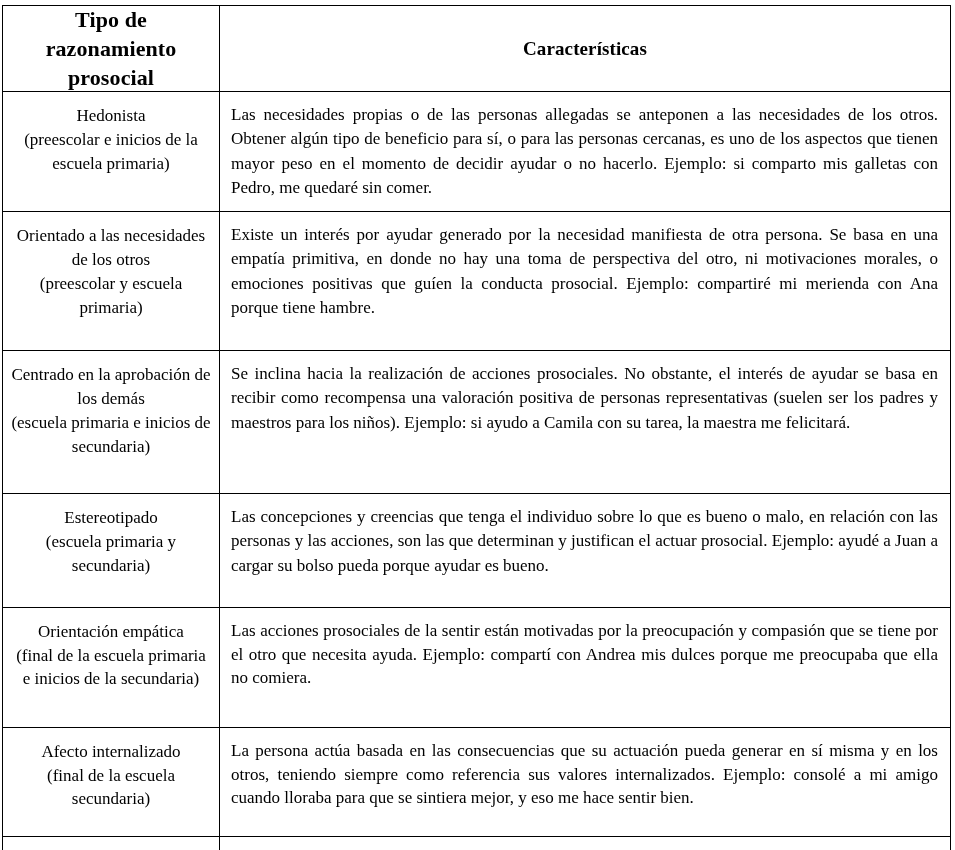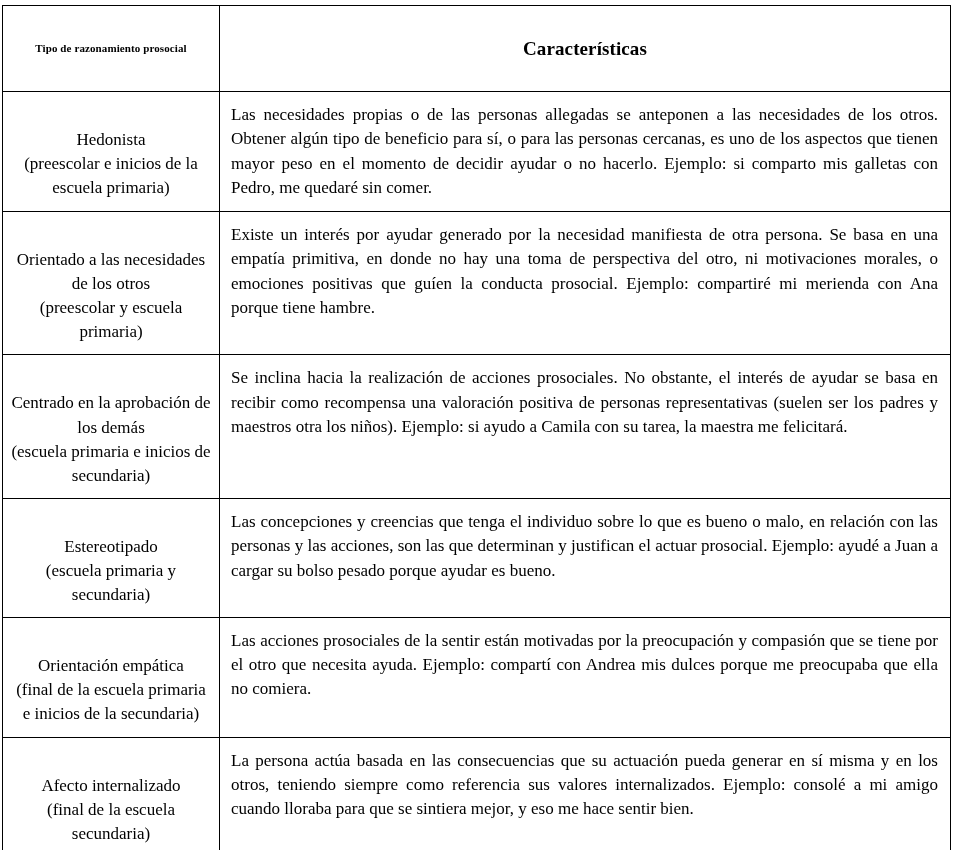--- a/index.html
+++ b/index.html
@@ -56,39 +56,38 @@
   .hdr-inner {
     display: flex;
     align-items: center;
     justify-content: center;
     height: 85px;
     padding: 0 10px;
     box-sizing: border-box;
   }
   .hdr-text {
     font-weight: bold;
-    font-size: 11px;
+    font-size: 22px;
     line-height: 1.32;
     text-align: center;
     letter-spacing: 0.1px;
   }
   .hdr-text.chars {
     font-size: 19px;
   }
 
   
   .type-inner {
     padding: 12px 8px 10px 8px;
     box-sizing: border-box;
   }
   .type-text {
     text-align: center;
     font-size: 17px;
     line-height: 1.42;
-    margin-top: 24px;
   }
 
   
   .chars-inner {
     padding: 11px 12px 10px 11px;
     box-sizing: border-box;
   }
   .chars-text {
     text-align: justify;
     text-justify: inter-word;
@@ -163,34 +162,34 @@
         </tr>
 
         <tr class="row-h3">
           <td>
             <div class="type-inner">
               <div class="type-text">Centrado en la aprobación de los demás<br>(escuela primaria e inicios de secundaria)</div>
             </div>
           </td>
           <td>
             <div class="chars-inner">
-              <div class="chars-text">Se inclina hacia la realización de acciones prosociales. No obstante, el interés de ayudar se basa en recibir como recompensa una valoración positiva de personas representativas (suelen ser los padres y maestros otra los niños). Ejemplo: si ayudo a Camila con su tarea, la maestra me felicitará.</div>
+              <div class="chars-text">Se inclina hacia la realización de acciones prosociales. No obstante, el interés de ayudar se basa en recibir como recompensa una valoración positiva de personas representativas (suelen ser los padres y maestros para los niños). Ejemplo: si ayudo a Camila con su tarea, la maestra me felicitará.</div>
             </div>
           </td>
         </tr>
 
         <tr class="row-h4">
           <td>
             <div class="type-inner">
               <div class="type-text">Estereotipado<br>(escuela primaria y secundaria)</div>
             </div>
           </td>
           <td>
             <div class="chars-inner">
-              <div class="chars-text">Las concepciones y creencias que tenga el individuo sobre lo que es bueno o malo, en relación con las personas y las acciones, son las que determinan y justifican el actuar prosocial. Ejemplo: ayudé a Juan a cargar su bolso pesado porque ayudar es bueno.</div>
+              <div class="chars-text">Las concepciones y creencias que tenga el individuo sobre lo que es bueno o malo, en relación con las personas y las acciones, son las que determinan y justifican el actuar prosocial. Ejemplo: ayudé a Juan a cargar su bolso pueda porque ayudar es bueno.</div>
             </div>
           </td>
         </tr>
 
         <tr class="row-h5 tight">
           <td>
             <div class="type-inner">
               <div class="type-text">Orientación empática<br>(final de la escuela primaria e inicios de la secundaria)</div>
             </div>
           </td>

